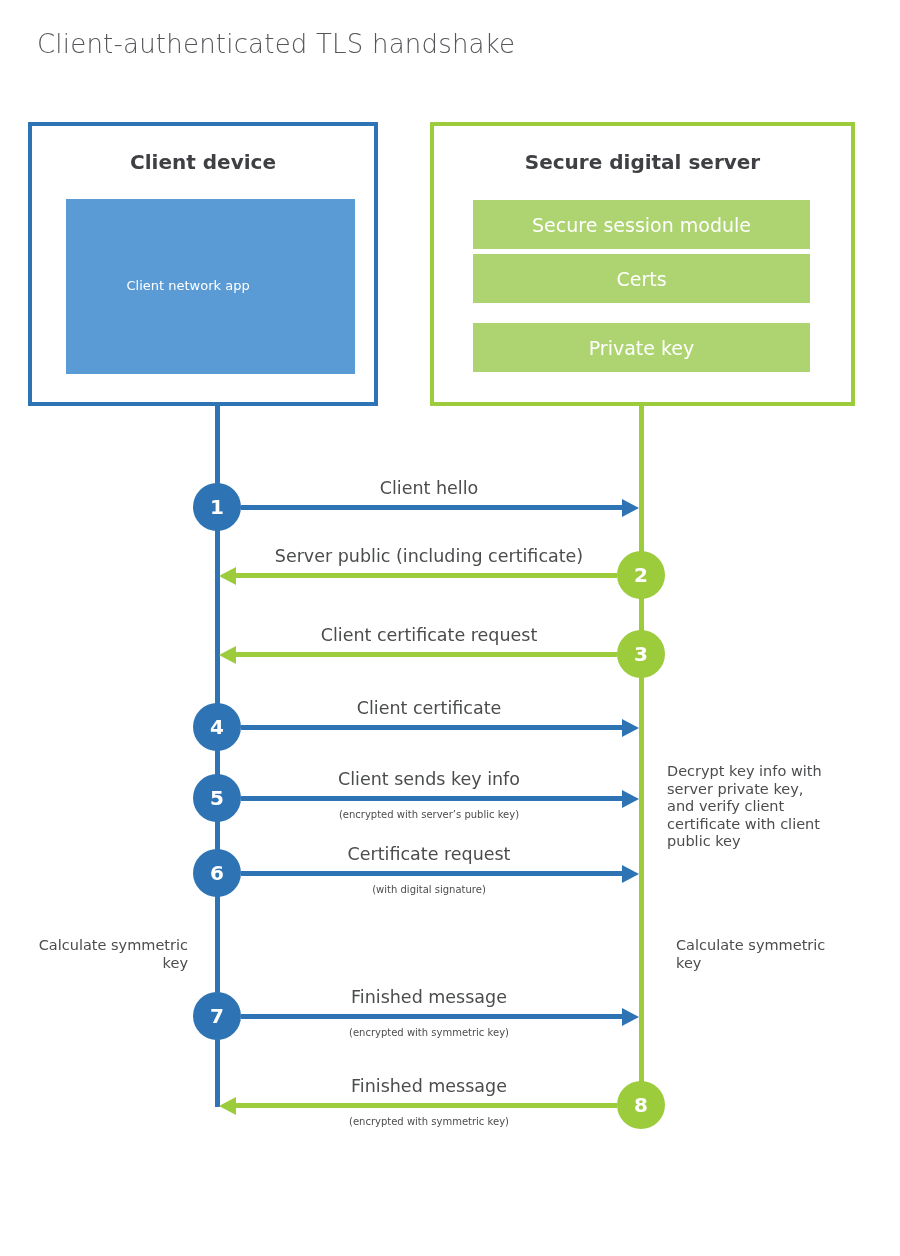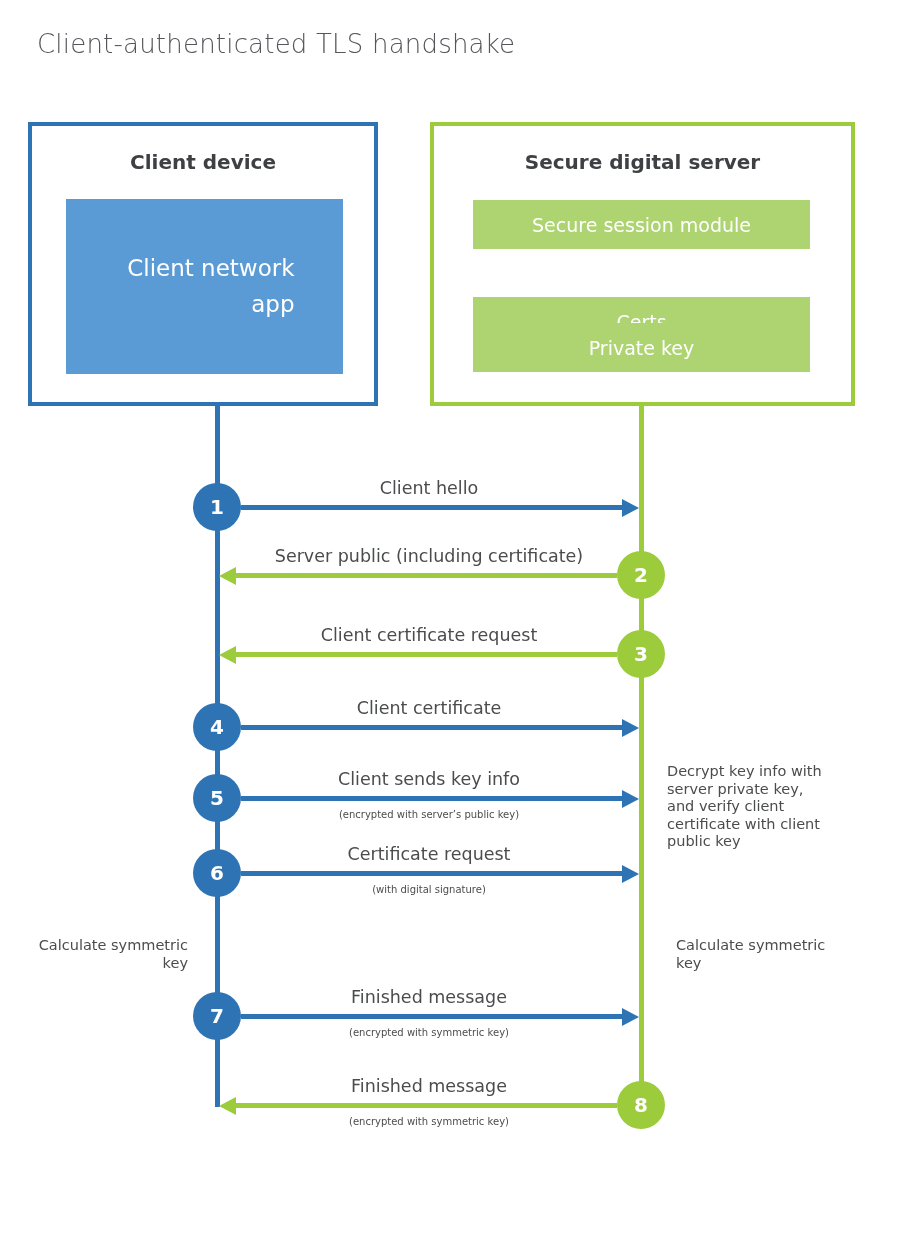--- a/index.html
+++ b/index.html
@@ -21,32 +21,32 @@
   .client-box { left:28px;  width:350px; border:4px solid var(--blue); }
   .server-box { left:430px; width:425px; border:4px solid var(--green); }
 
   .entity-title {
     margin:24px 0 0 0; text-align:center;
     font-size:20px; font-weight:bold; color:#3E4043;
   }
 
   .client-module {
     position:absolute; left:34px; top:73px; width:277px; height:175px;
-    background:var(--blue-fill); color:#fff; font-size:23px;
-    display:flex; align-items:center; justify-content:center; text-align:right;
+    background:var(--blue-fill); color:#fff; font-size:13px;
+    display:flex; align-items:center; justify-content:center; text-align:left;padding-left:12px;
   }
   .client-module span { display:block; width:180px; line-height:1.55; }
 
   .server-module {
     position:absolute; left:39px; width:337px; height:49px;
     background:var(--green-fill); color:#fff; font-size:19px;
     display:flex; align-items:center; justify-content:center;text-align:right;
   }
   .server-module.m0 { top:74px; }
-  .server-module.m1 { top:128px;margin-top:43px; }
+  .server-module.m1 { top:128px; }
   .server-module.m2 { top:197px; }
 
   
   .lifeline { position:absolute; width:5px; top:406px; }
   .lifeline.blue  { left:215px; height:701px; background:var(--blue); }
   .lifeline.green { left:639px; height:700px; background:var(--green); }
 
   
   .step { position:absolute; left:0; width:900px; height:0; }
 

